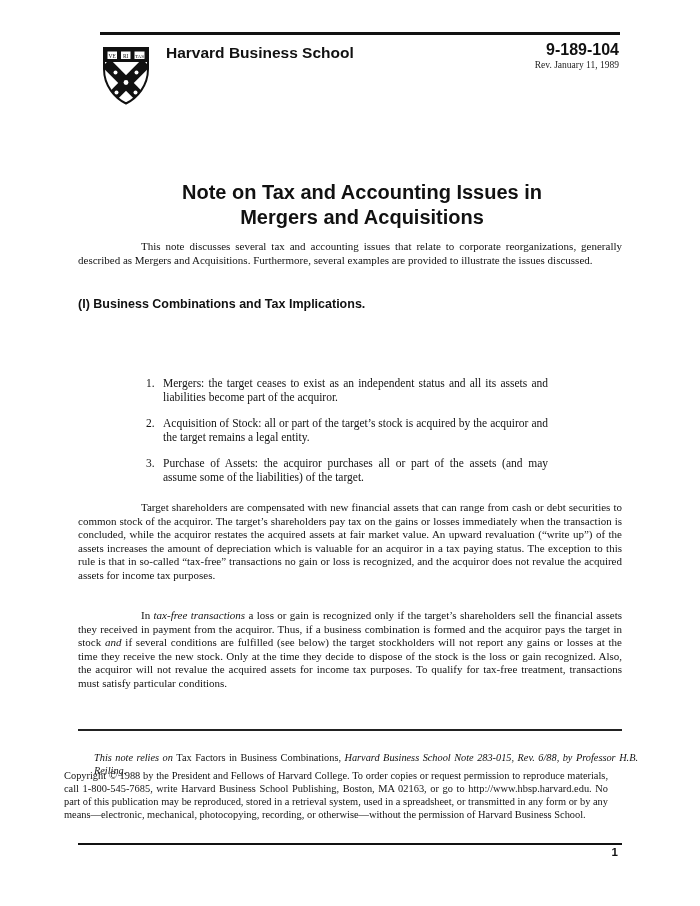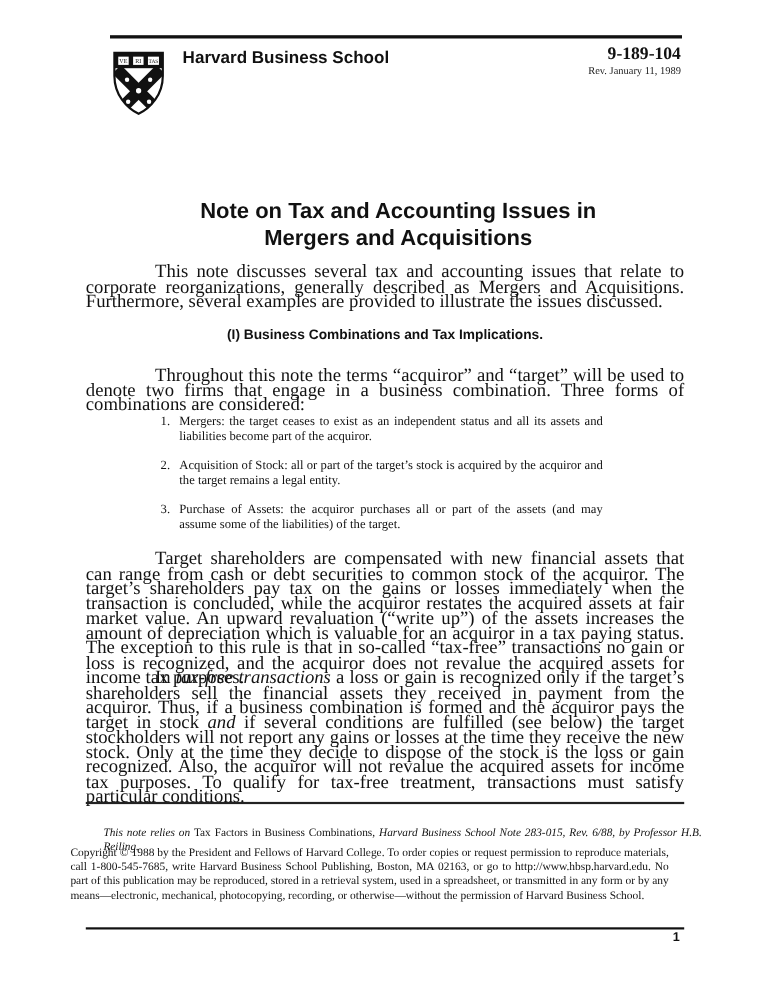--- a/index.html
+++ b/index.html
@@ -8,35 +8,35 @@
     font-family:"Liberation Serif", serif; color:#121212; overflow:hidden;
   }
   .top-rule { position:absolute; top:32px; left:100px; right:80px; height:3px; background:#111; }
   .logo { position:absolute; top:45px; left:101px; width:50px; height:61px; }
   .school {
     position:absolute; top:44px; left:166px;
     font-family:"Liberation Sans", sans-serif; font-weight:bold; font-size:15.5px; color:#111;
   }
   .doc-meta { position:absolute; top:41px; right:81px; text-align:right; }
   .doc-num {
-    font-family:Liberation Serif, serif; font-weight:bold; font-size:16px; color:#111; line-height:17px;
+    font-family:Liberation Sans, sans-serif; font-weight:bold; font-size:16px; color:#111; line-height:17px;
   }
   .rev-date { font-family:"Liberation Serif", serif; font-size:9.5px; color:#222; margin-top:2px; }
   .title {
     position:absolute; top:168px; left:78px; width:544px; margin:12px; text-align:center;
     font-family:"Liberation Sans", sans-serif; font-weight:bold; font-size:20px; line-height:25px; color:#111;
   }
   .body-text {
     position:absolute; left:78px; width:544px; margin:0;
-    font-size:17px; line-height:13.5px; text-align:justify; color:#121212;
+    font-size:11px; line-height:13.5px; text-align:justify; color:#121212;
   }
   .indent { text-indent:63px; }
   .section-heading {
     position:absolute; left:78px; width:544px; margin:0;
-    font-family:"Liberation Sans", sans-serif; font-weight:bold; font-size:12.5px; color:#111;text-align:center;
+    font-family:"Liberation Sans", sans-serif; font-weight:bold; font-size:12.5px; color:#111;
   }
   .list { position:absolute; top:377px; left:146px; width:402px; }
   .list-item { display:flex; margin-bottom:13px; font-size:11.5px; line-height:13.5px; }
   .list-num { flex:none; width:17px; }
   .list-text { flex:1; text-align:justify; }
   .footnote-rule { position:absolute; top:729px; left:78px; right:78px; height:1.5px; background:#222; }
   .footnote {
     position:absolute; top:736px; left:78px; width:544px; margin:16px;
     font-size:10.3px; line-height:12.6px; text-align:justify;
   }
@@ -90,21 +90,20 @@
     <div class="doc-num">9-189-104</div>
     <div class="rev-date">Rev. January 11, 1989</div>
   </div>
 
   <h1 class="title"><span>Note on Tax and Accounting Issues in</span><br><span>Mergers and Acquisitions</span></h1>
 
   <p class="body-text indent" style="top:240px;">This note discusses several tax and accounting issues that relate to corporate reorganizations, generally described as Mergers and Acquisitions. Furthermore, several examples are provided to illustrate the issues discussed.</p>
 
   <h2 class="section-heading" style="top:297px;">(I) Business Combinations and Tax Implications.</h2>
 
-  <p class="body-text indent" style="top:334px;">Throughout this note the terms “acquiror” and “target” will be used to denote two firms that engage in a business combination. Three forms of combinations are considered:</p>
 
   <div class="list">
     <div class="list-item">
       <span class="list-num">1.</span>
       <span class="list-text">Mergers: the target ceases to exist as an independent status and all its assets and liabilities become part of the acquiror.</span>
     </div>
     <div class="list-item">
       <span class="list-num">2.</span>
       <span class="list-text">Acquisition of Stock: all or part of the target’s stock is acquired by the acquiror and the target remains a legal entity.</span>
     </div>

